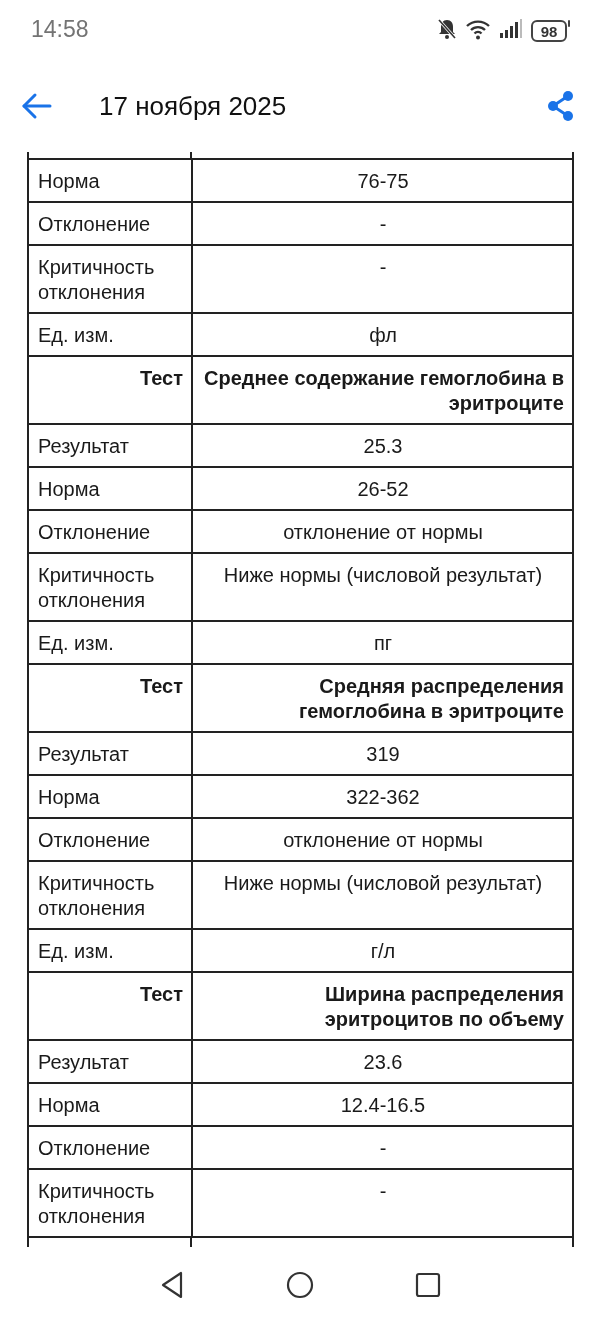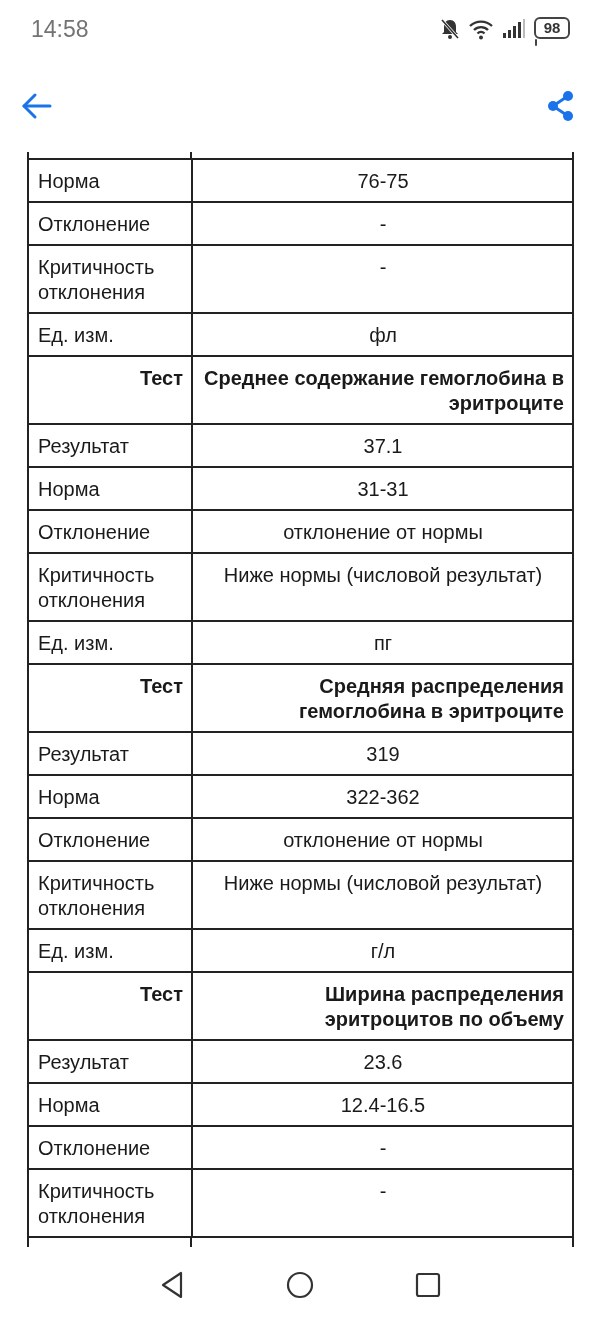--- a/index.html
+++ b/index.html
@@ -3,21 +3,21 @@
 <meta charset="utf-8">
 <style>
   html, body { margin:0; padding:0; }
   body {
     width:600px; height:1318px; position:relative; overflow:hidden;
     background:#ffffff; font-family:"Liberation Sans", "DejaVu Sans", sans-serif; color:#111;
   }
   .status-bar { position:absolute; left:0; top:0; width:600px; height:62px; }
   .status-time { position:absolute; left:31px; top:16px; font-size:23px; color:#737373; }
   .status-icons { position:absolute; right:30px; top:18px; height:26px; display:flex; align-items:center; gap:8px; }
-  .battery { display:flex; align-items:flex-start;flex-direction:column; }
+  .battery { display:flex; align-items:flex-start; }
   .battery-body { border:2px solid #444; border-radius:6px; width:32px; height:18px; display:flex; align-items:center; justify-content:center; font-size:15px; font-weight:bold; color:#333; line-height:1; }
   .battery-tip { width:2px; height:7px; background:#444; margin-left:1px; border-radius:1px; }
 
   .app-bar { position:absolute; left:0; top:72px; width:600px; height:70px; }
   .back-btn { position:absolute; left:20px; top:17px; width:34px; height:34px; cursor:pointer; }
   .app-title { position:absolute; left:99px; top:19px; font-size:26px; color:#111; }
   .share-btn { position:absolute; right:24px; top:17px; width:30px; height:34px; cursor:pointer; }
 
   .table-clip { position:absolute; left:0; top:152px; width:600px; height:1100px; overflow:hidden;padding-left:11px; }
   table.results { position:absolute; left:27px; top:6px; width:547px; border-collapse:collapse; table-layout:fixed; }
@@ -71,20 +71,21 @@
   </div>
 </div>
 
 <div class="app-bar">
   <div class="back-btn">
     <svg width="34" height="34" viewBox="0 0 34 34">
       <line x1="4" y1="17" x2="30" y2="17" stroke="#1a73e8" stroke-width="3" stroke-linecap="round"></line>
       <polyline points="15,6 4,17 15,28" fill="none" stroke="#1a73e8" stroke-width="3" stroke-linecap="round" stroke-linejoin="round"></polyline>
     </svg>
   </div>
+  <span class="app-title">17 ноября 2025</span>
   <div class="share-btn">
     <svg width="30" height="34" viewBox="0 0 30 34">
       <line x1="22" y1="7" x2="7" y2="17" stroke="#1a73e8" stroke-width="3"></line>
       <line x1="7" y1="17" x2="22" y2="27" stroke="#1a73e8" stroke-width="3"></line>
       <circle cx="22" cy="7" r="5" fill="#1a73e8"></circle>
       <circle cx="7" cy="17" r="5" fill="#1a73e8"></circle>
       <circle cx="22" cy="27" r="5" fill="#1a73e8"></circle>
     </svg>
   </div>
 </div>
@@ -110,25 +111,25 @@
         <tr class="normal">
           <td class="lbl">Ед. изм.</td>
           <td class="val">фл</td>
         </tr>
         <tr class="test">
           <td class="lbl">Тест</td>
           <td class="val">Среднее содержание гемоглобина в эритроците</td>
         </tr>
         <tr class="normal">
           <td class="lbl">Результат</td>
-          <td class="val">37.1</td>
-        </tr>
-        <tr class="normal">
-          <td class="lbl">Норма</td>
-          <td class="val">31-31</td>
+          <td class="val">25.3</td>
+        </tr>
+        <tr class="normal">
+          <td class="lbl">Норма</td>
+          <td class="val">26-52</td>
         </tr>
         <tr class="normal">
           <td class="lbl">Отклонение</td>
           <td class="val">отклонение от нормы</td>
         </tr>
         <tr class="normal">
           <td class="lbl">Критичность отклонения</td>
           <td class="val">Ниже нормы (числовой результат)</td>
         </tr>
         <tr class="normal">

